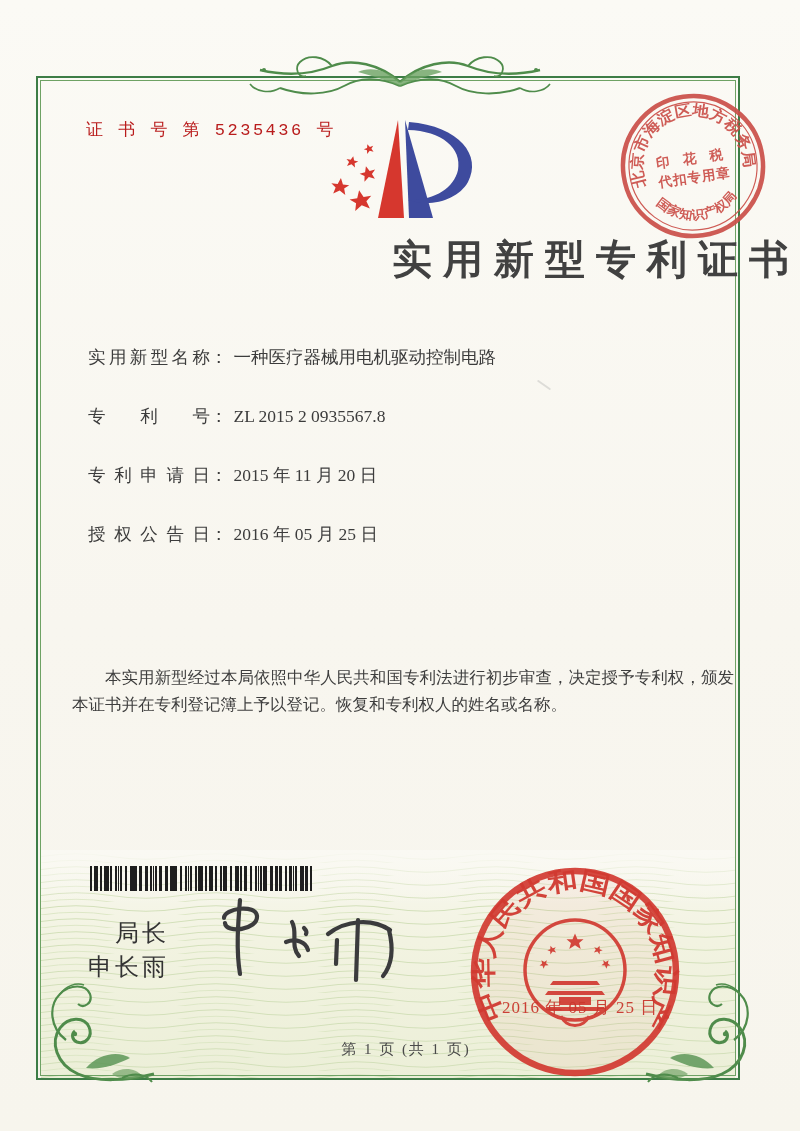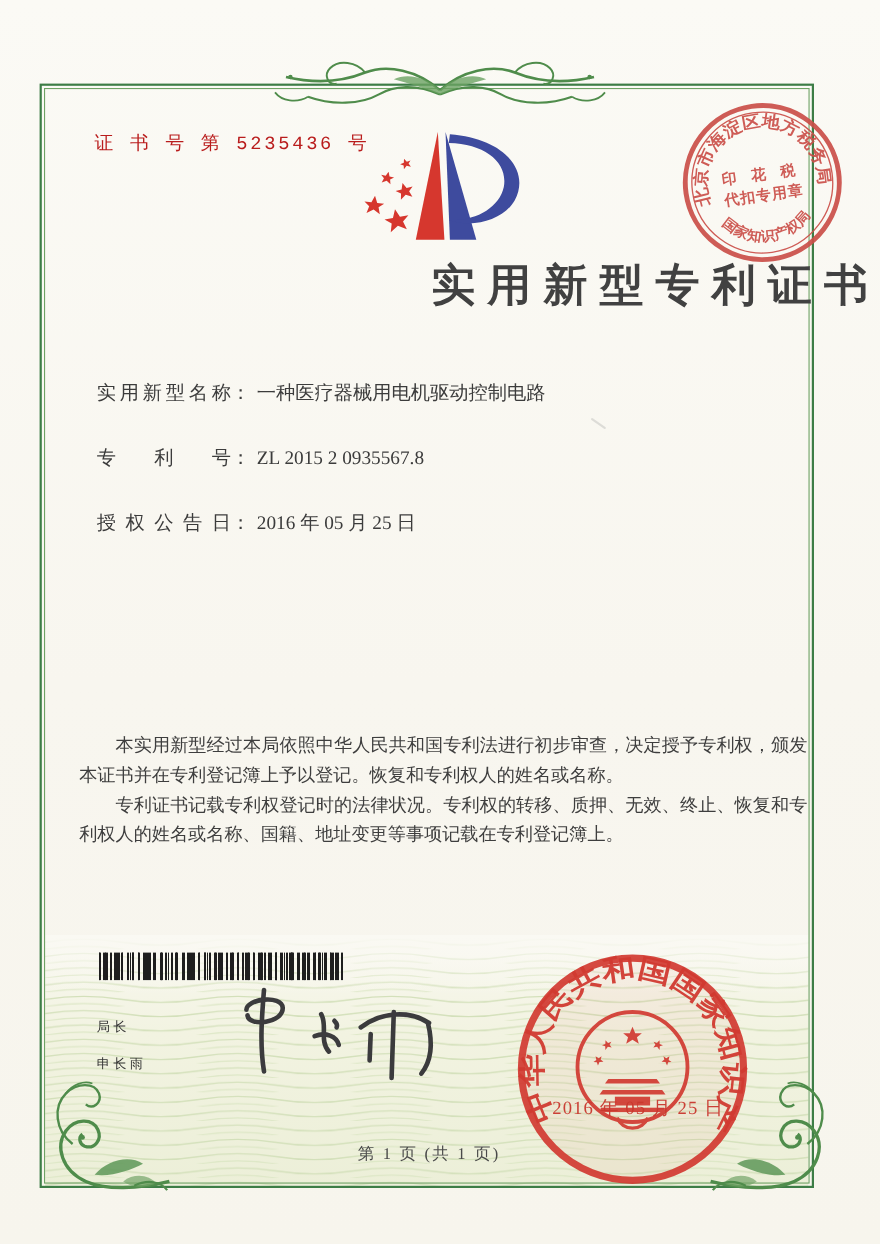--- a/index.html
+++ b/index.html
@@ -27,27 +27,27 @@
   .paragraphs{left:72px;top:664px;width:662px;font-size:16.5px;line-height:27px;
               text-align:justify;color:#3e3e3e;}
   .paragraphs p{margin:0;text-indent:2em;}
   
   .barcode{left:90px;top:866px;width:222px;height:25px;background:
     repeating-linear-gradient(90deg,#1e1e1e 0 2px,rgba(0,0,0,0) 2px 5px),
     repeating-linear-gradient(90deg,#1e1e1e 0 1px,rgba(0,0,0,0) 1px 7px),
     repeating-linear-gradient(90deg,rgba(0,0,0,0) 0 4px,#1e1e1e 4px 6px,rgba(0,0,0,0) 6px 13px);}
   
   .signer{left:88px;top:916px;font-family:"Liberation Sans","DejaVu Sans",sans-serif;
-          font-size:12px;line-height:34px;letter-spacing:3px;color:#333;}
+          font-size:24px;line-height:34px;letter-spacing:3px;color:#333;text-align:right;}
   .signature-svg{left:200px;top:888px;}
   
   .seal-svg{left:467px;top:864px;}
   .seal-date{left:502px;top:996px;font-size:17px;letter-spacing:1px;color:#c9382e;opacity:.95;}
   
-  .footer{left:0;top:1040px;width:780px;text-align:center;font-size:15px;
+  .footer{left:16px;top:1040px;width:780px;text-align:center;font-size:15px;
           letter-spacing:2px;color:#4a4a4a;}
   .tax-stamp{left:618px;top:91px;transform:rotate(-8deg);opacity:.92;}
   .logo-svg{left:312px;top:116px;}
   .top-ornament{left:240px;top:46px;}
   .corner-left{left:26px;top:978px;}
   .corner-right{left:639px;top:978px;}
   .guilloche{left:41px;top:850px;}
   .smudge{left:536px;top:384px;width:16px;height:2px;background:#c9c9c6;opacity:.6;
           transform:rotate(35deg);border-radius:2px;}
 </style>
@@ -148,27 +148,29 @@
 <div class="abs smudge"></div>
 
 <div class="abs fields">
   <div class="field-row">
     <span class="flabel">实用新型名称</span><span class="fsep">：</span><span>一种医疗器械用电机驱动控制电路</span>
   </div>
   <div class="field-row">
     <span class="flabel">专利号</span><span class="fsep">：</span><span>ZL 2015 2 0935567.8</span>
   </div>
   <div class="field-row">
+    <span class="flabel">专利申请日</span><span class="fsep">：</span><span>2015 年 11 月 20 日</span>
+  </div>
+  <div class="field-row">
     <span class="flabel">授权公告日</span><span class="fsep">：</span><span>2016 年 05 月 25 日</span>
   </div>
 </div>
 
 <div class="abs paragraphs">
   <p>本实用新型经过本局依照中华人民共和国专利法进行初步审查，决定授予专利权，颁发本证书并在专利登记簿上予以登记。恢复和专利权人的姓名或名称。</p>
-  <p>专利证书记载专利权登记时的法律状况。专利权的转移、质押、无效、终止、恢复和专利权人的姓名或名称、国籍、地址变更等事项记载在专利登记簿上。</p>
 </div>
 
 <div class="abs barcode"></div>
 
 <div class="abs signer">
   <div>局长</div>
   <div>申长雨</div>
 </div>
 
 <svg class="abs signature-svg" width="215" height="105" viewBox="0 0 215 105">

